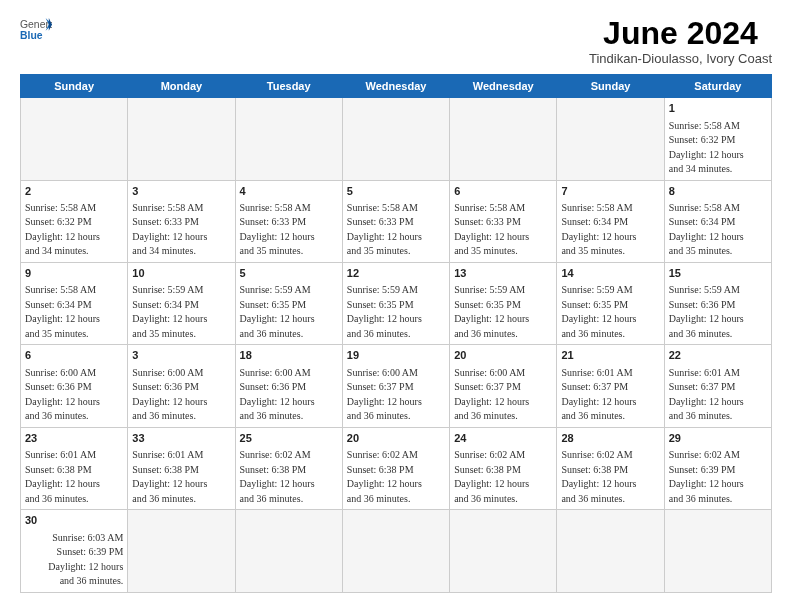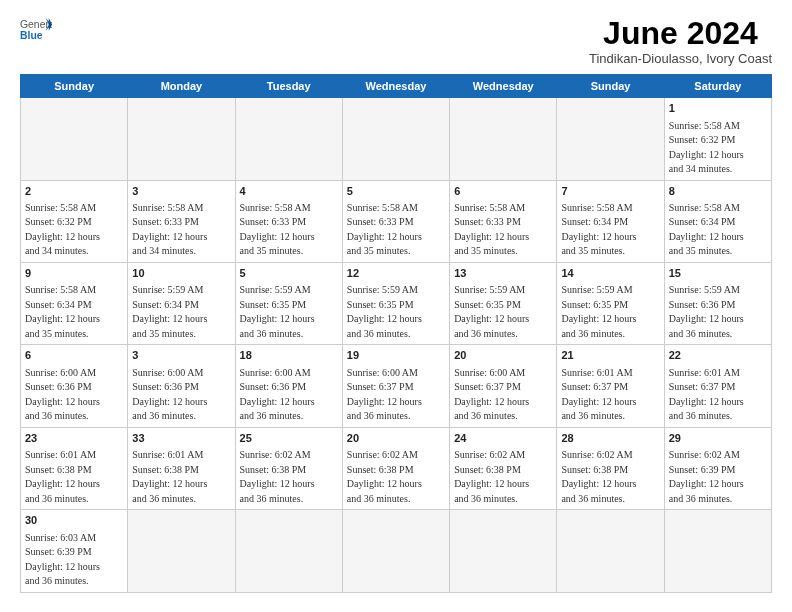--- a/index.html
+++ b/index.html
@@ -337,21 +337,21 @@
             <div class="day-number">29</div>
             <div class="day-info" style="white-space: pre-line;">Sunrise: 6:02 AM
 Sunset: 6:39 PM
 Daylight: 12 hours
 and 36 minutes.</div>
           </td>
         </tr>
         <tr class="last-row">
           <td>
             <div class="day-number">30</div>
-            <div class="day-info" style="white-space: pre-line;">Sunrise: 6:03 AM
+            <div class="day-info" style="white-space: pre-line; text-align: right;">Sunrise: 6:03 AM
 Sunset: 6:39 PM
 Daylight: 12 hours
 and 36 minutes.</div>
           </td>
           <td class="empty"></td>
           <td class="empty"></td>
           <td class="empty"></td>
           <td class="empty"></td>
           <td class="empty"></td>
           <td class="empty"></td>

